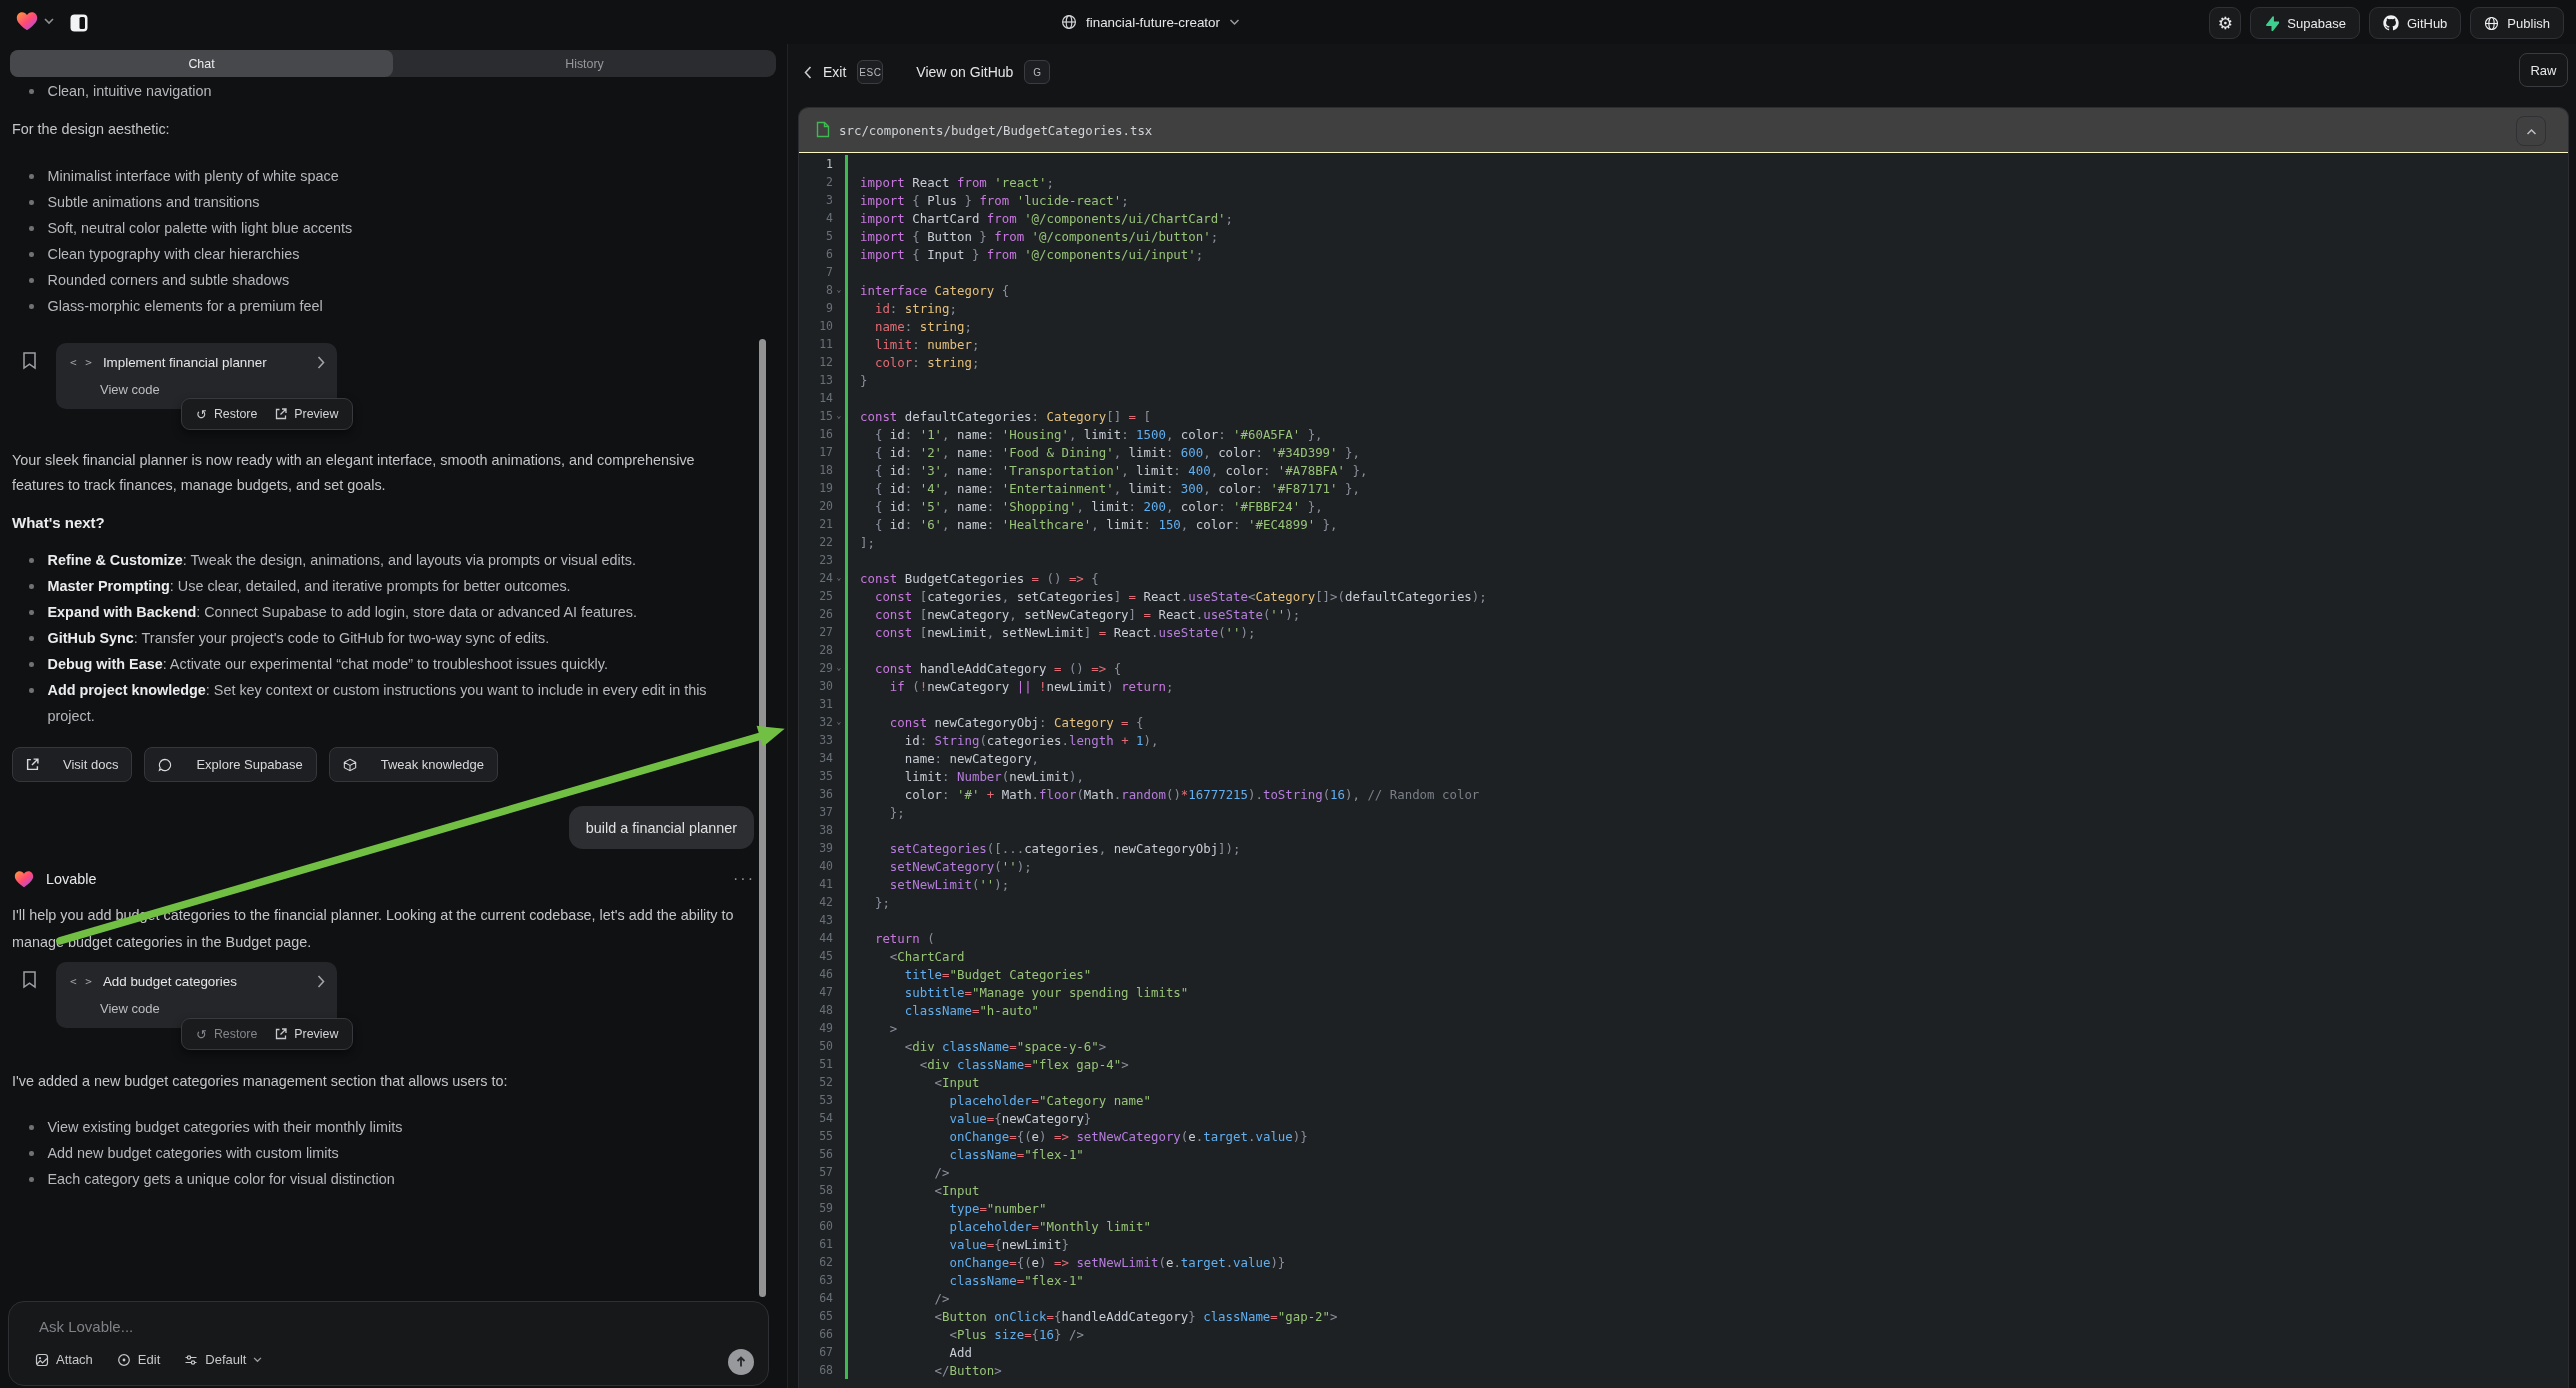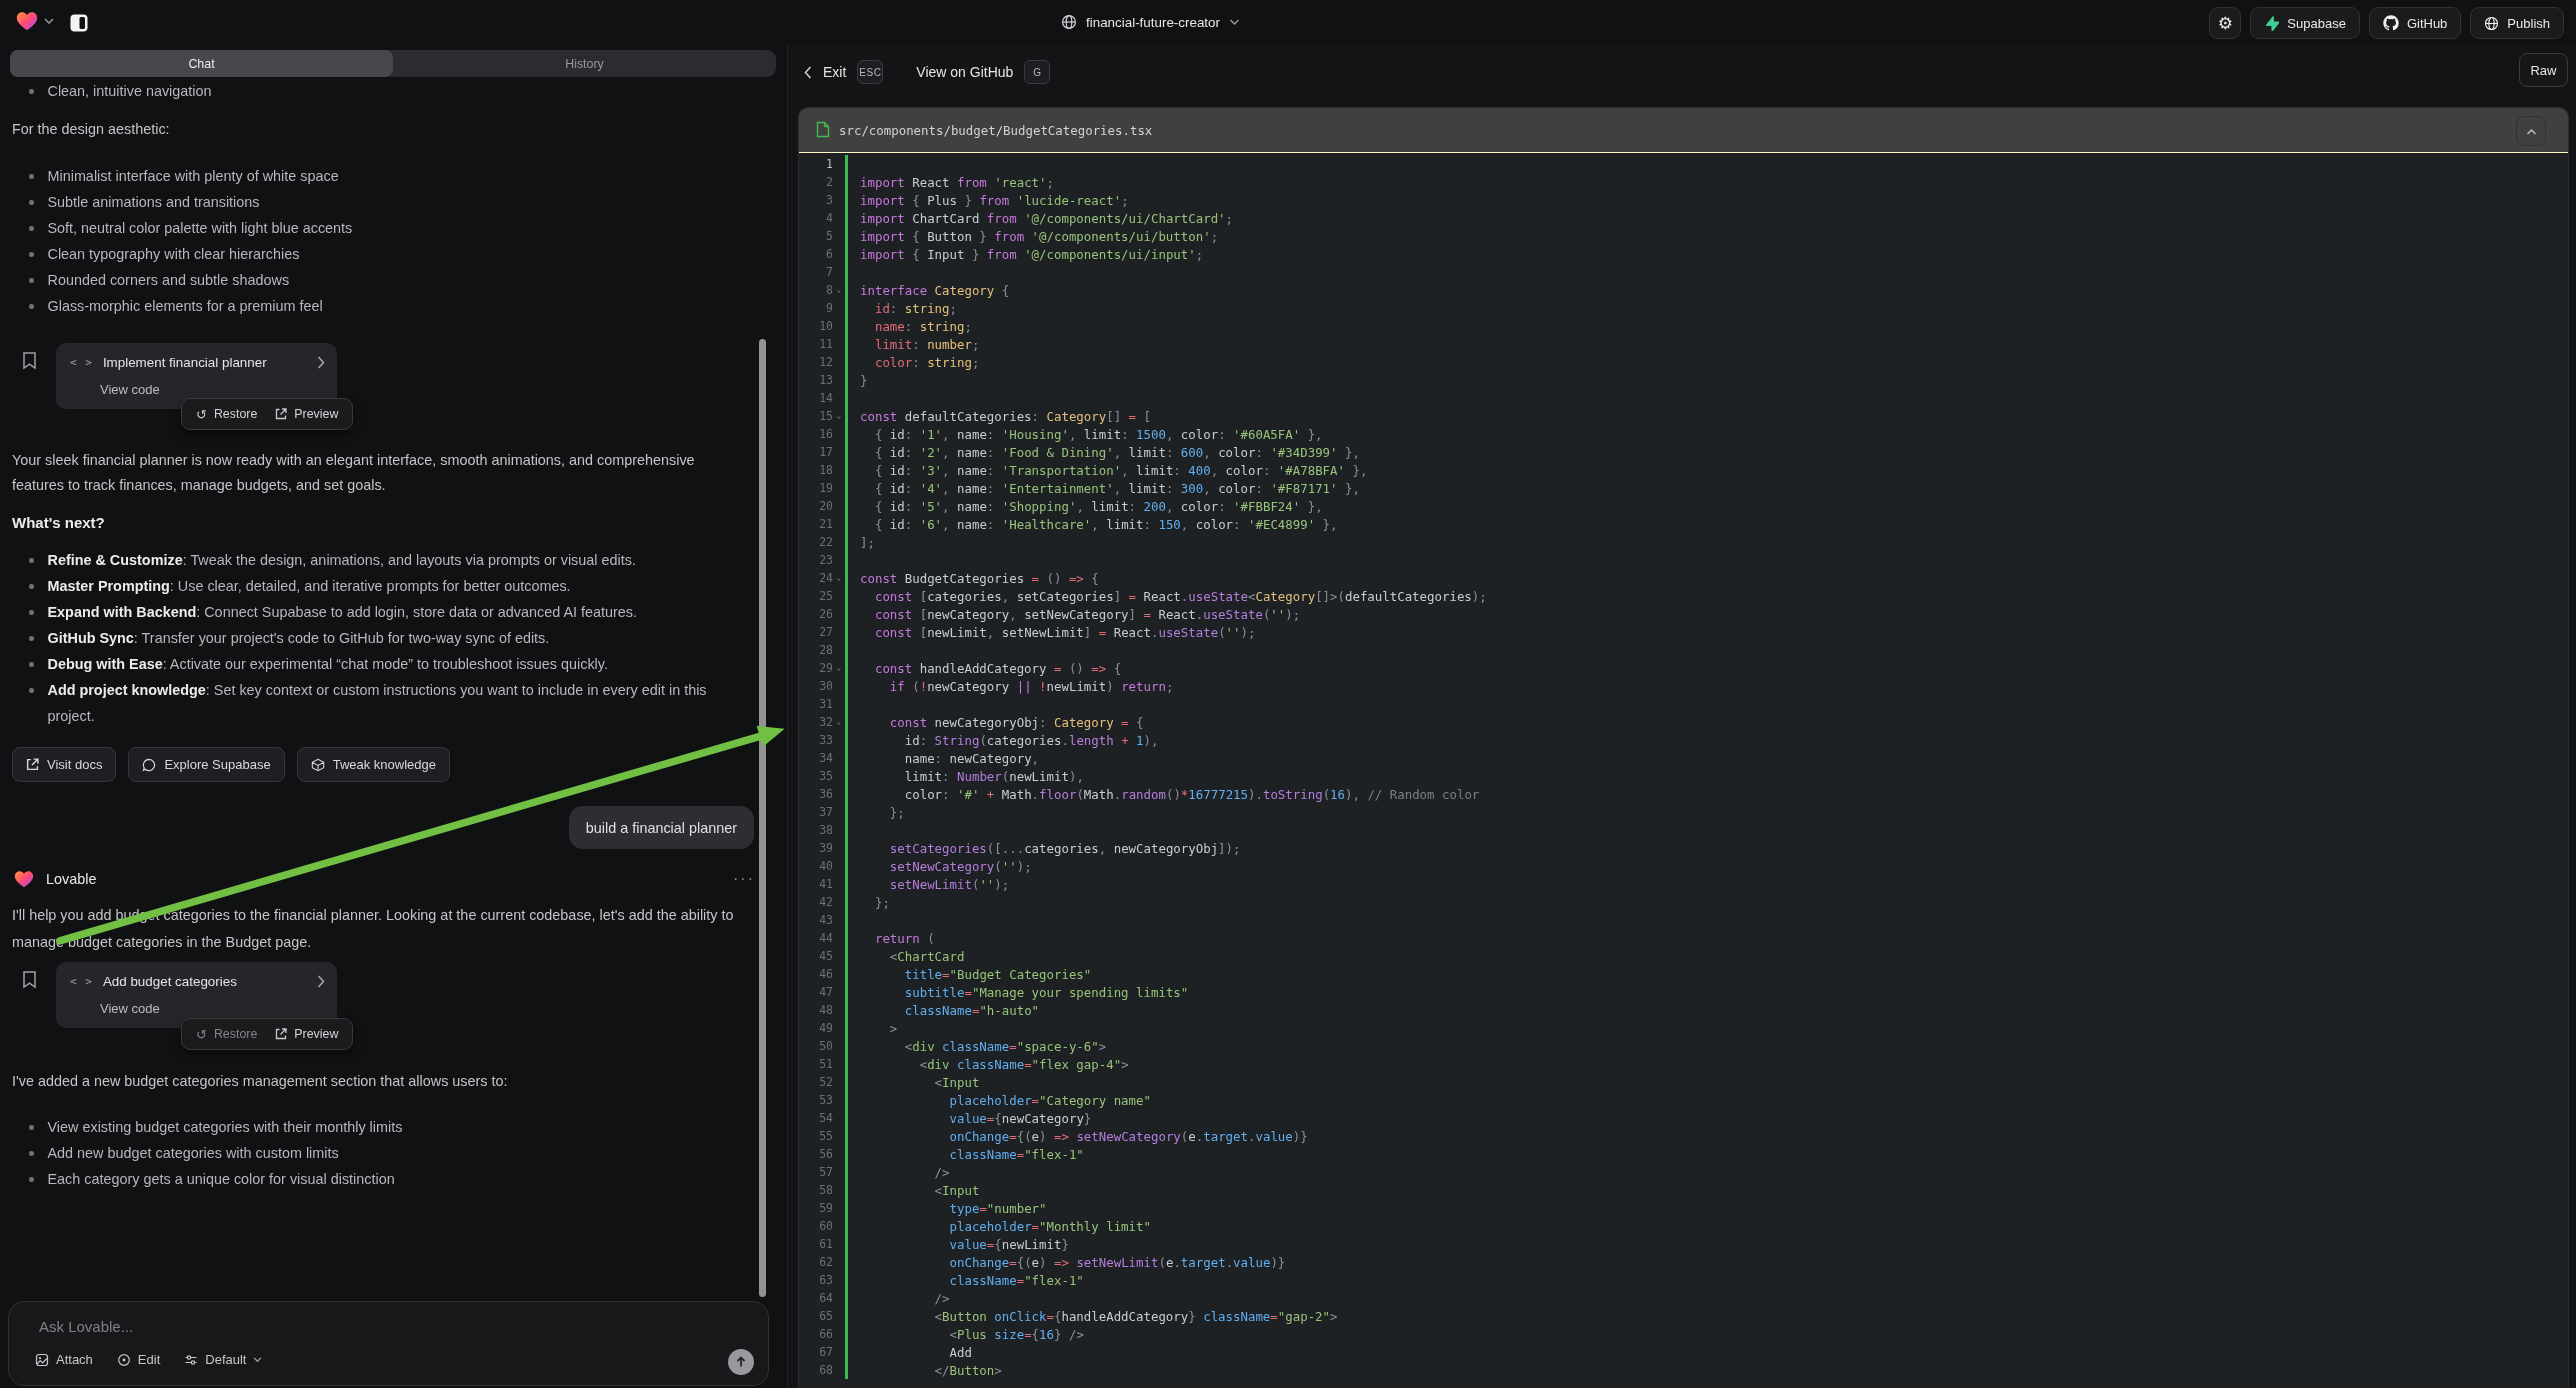--- a/index.html
+++ b/index.html
@@ -30,21 +30,21 @@
   .b{font-weight:bold;color:#ebecee;}
   .vcard{position:absolute;left:56px;width:281px;height:66px;background:#252629;border-radius:10px;}
   .vcard-title-row{position:absolute;left:14px;top:12px;right:12px;display:flex;align-items:center;gap:10px;}
   .code-glyph{font-family:"DejaVu Sans Mono",monospace;font-size:11px;letter-spacing:1px;color:#a2a3a7;}
   .vcard-title{font-size:13.4px;color:#e4e5e7;flex:1;}
   .view-code{position:absolute;left:44px;top:39px;font-size:13px;color:#bcbdc1;cursor:pointer;}
   .mini-pill{position:absolute;height:30px;background:#1a1b1d;border:1px solid #38393d;border-radius:9px;
              display:flex;align-items:center;gap:18px;padding:0 14px;font-size:12.4px;color:#d4d5d8;
              box-shadow:0 4px 10px rgba(0,0,0,.45);}
   .mini-item{display:flex;align-items:center;gap:7px;cursor:pointer;}
-  .chat-btn{display:flex;align-items:center;gap:8px;height:33px;padding:0 13px;background:#1e1f22;
+  .chat-btn{display:flex;align-items:center;gap:24px;height:33px;padding:0 13px;background:#1e1f22;
             border:1px solid #36373b;border-radius:8px;font-size:13px;color:#d8d9db;cursor:pointer;}
   .bubble{position:absolute;height:43px;background:#2d2e31;border-radius:14px;display:flex;align-items:center;
           padding:0 17px;font-size:14.4px;color:#dfe0e2;}
   .composer{position:absolute;left:8px;top:1301px;width:759px;height:83px;background:#17181a;border:1px solid #2f3034;border-radius:16px;}
   .composer .ph{position:absolute;left:30px;top:16px;font-size:15px;color:#808186;}
   .comp-row{position:absolute;left:26px;top:50px;display:flex;align-items:center;gap:24px;font-size:13px;color:#c7c8cb;}
   .comp-item{display:flex;align-items:center;gap:7px;cursor:pointer;}
   .send{position:absolute;right:14px;top:47px;width:26px;height:26px;border-radius:50%;background:#98999d;
         display:flex;align-items:center;justify-content:center;cursor:pointer;}
   .chat-scroll{position:absolute;left:759px;top:339px;width:7px;height:958px;background:rgba(255,255,255,.55);border-radius:4px;}

